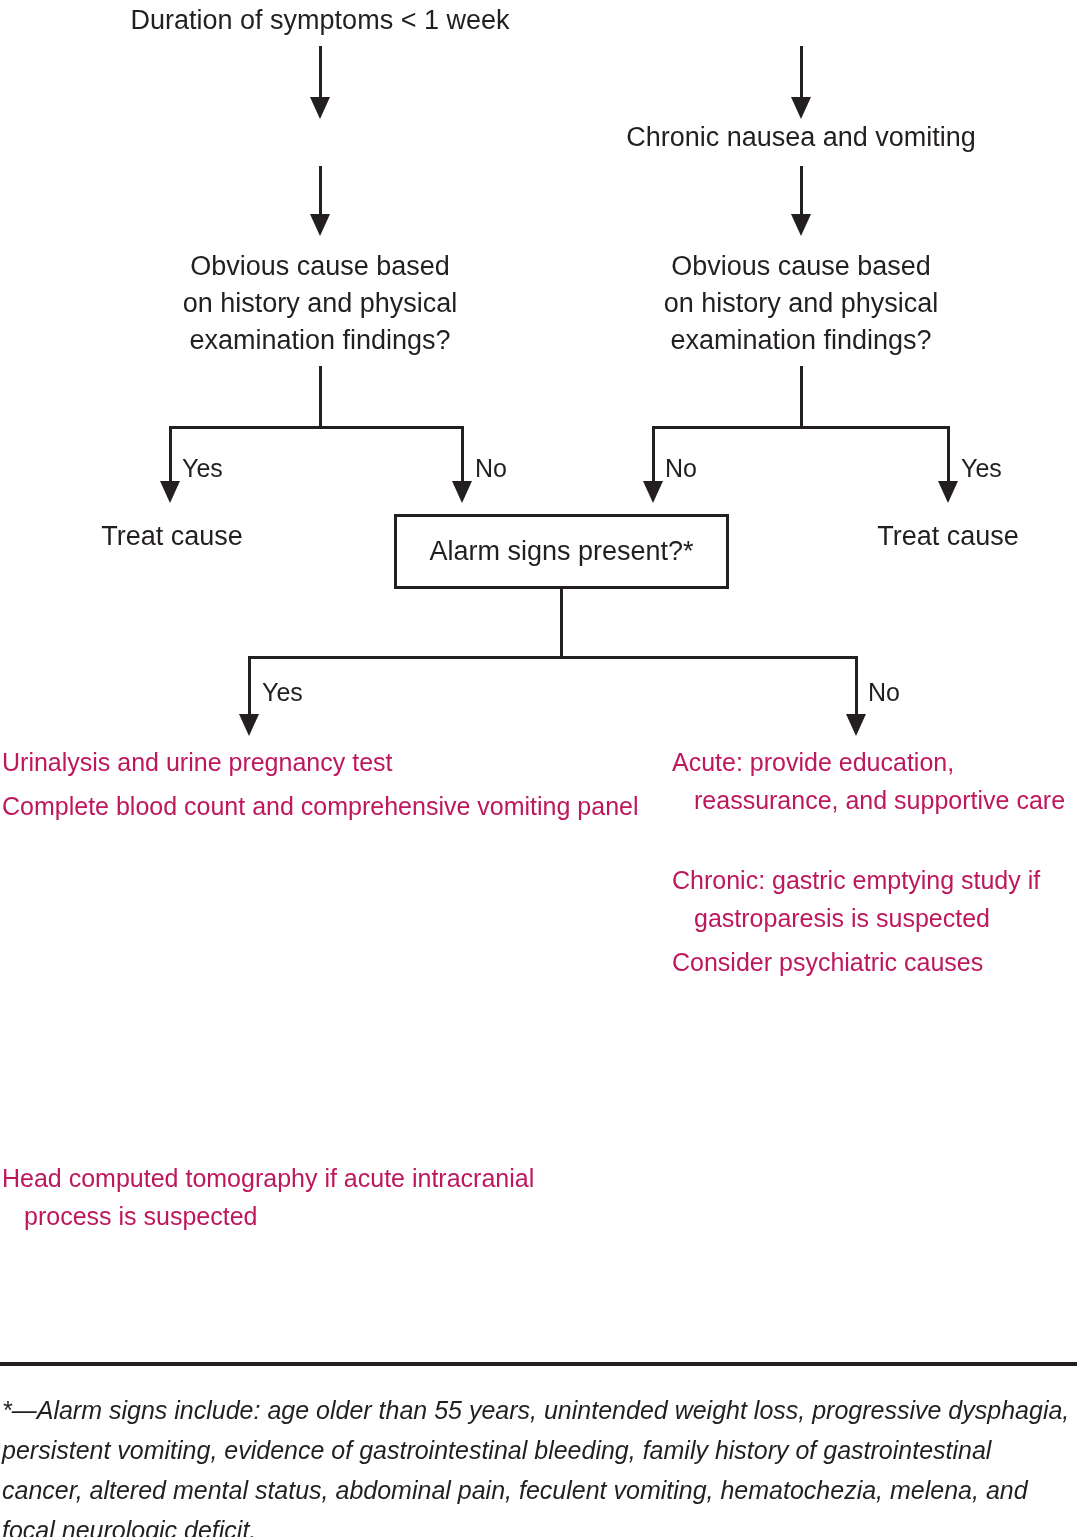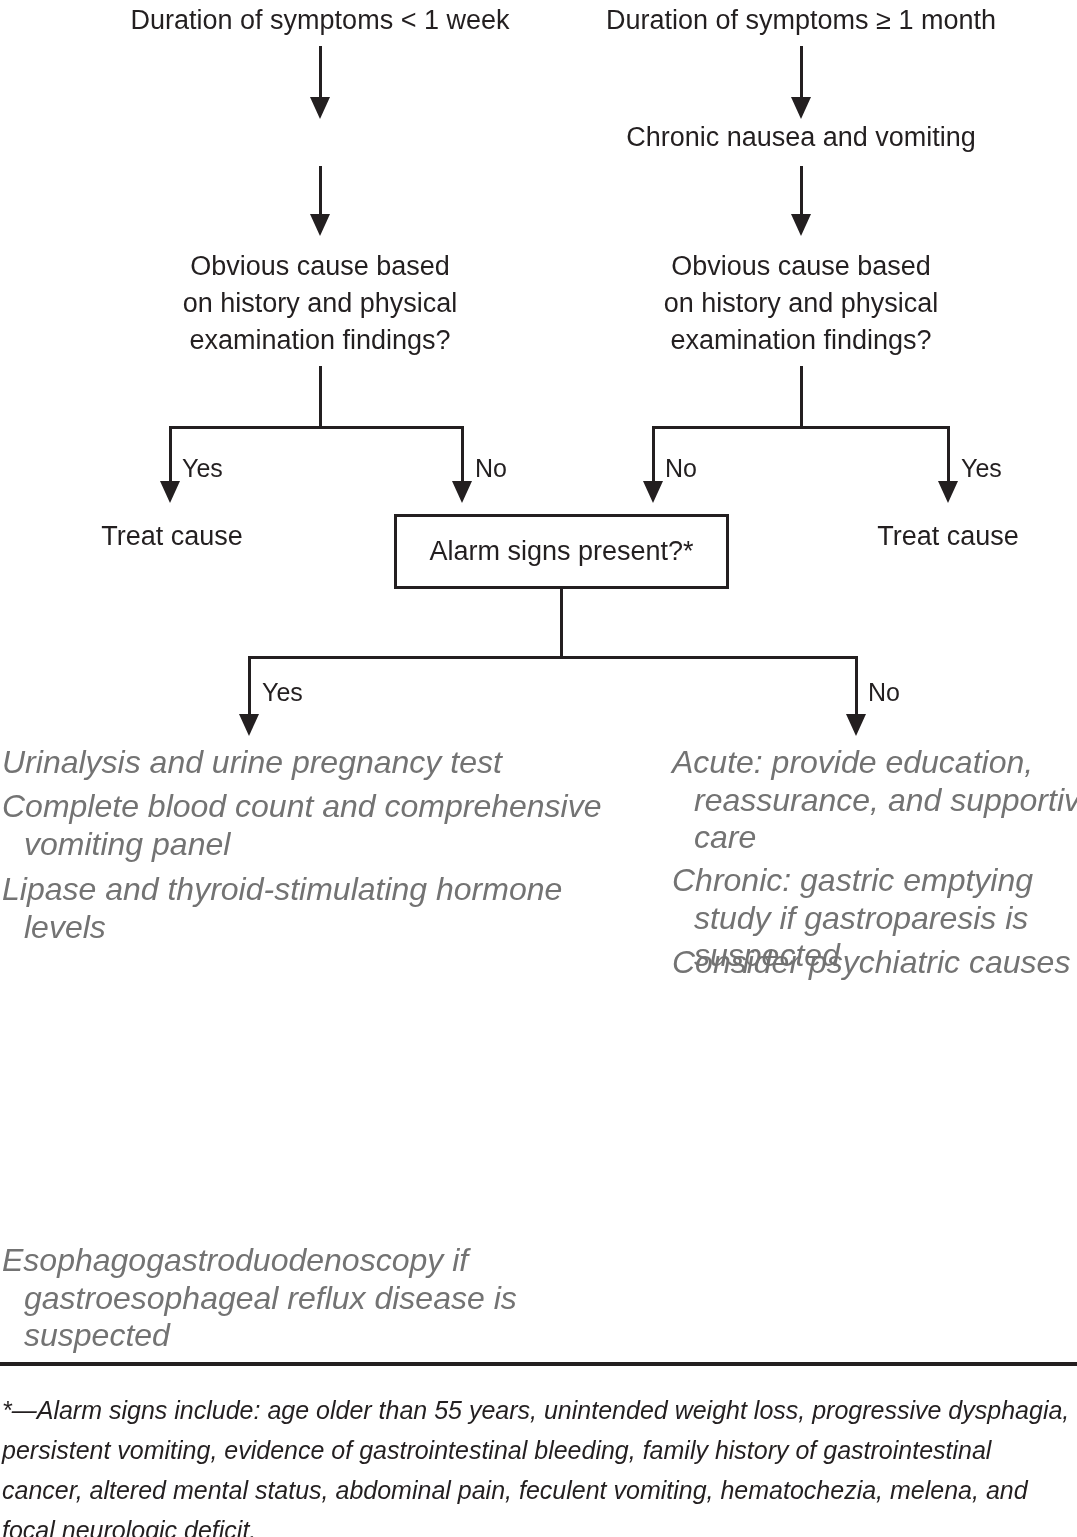--- a/index.html
+++ b/index.html
@@ -26,26 +26,25 @@
     line-height: 37px;
     color: #231f20;
     white-space: pre;
   }
   .tx.center { transform: translateX(-50%); text-align: center; }
 
   .node-label { font-size: 27px; }
   .branch-label { font-size: 25px; }
   .list-text {
     position: absolute;
-    font-size: 32px;
+    font-size: 25px;
     line-height: 37.5px;
-    color: #737373;
+    color: #be185d;
     text-indent: -22px;
     padding-left: 22px;
-    font-style: italic;
   }
 
   
   .vline {
     position: absolute;
     width: 3px;
     background: #231f20;
   }
   .hline {
     position: absolute;
@@ -117,21 +116,20 @@
   <div class="vline" style="left:169px; top:426px; height:58px;"></div>
   <div class="arrowhead" style="left:170px; top:481px;"></div>
   <div class="vline" style="left:461px; top:426px; height:58px;"></div>
   <div class="arrowhead" style="left:462px; top:481px;"></div>
 
   <div class="tx branch-label" style="left:182px; top:450px;">Yes</div>
   <div class="tx branch-label" style="left:475px; top:450px;">No</div>
 
   <div class="tx center node-label" style="left:172px; top:518px;">Treat cause</div>
 
-  <div class="tx center node-label" style="left:801px; top:2px;">Duration of symptoms ≥ 1 month</div>
 
   <div class="vline" style="left:800px; top:46px; height:53px;"></div>
   <div class="arrowhead" style="left:801px; top:97px;"></div>
 
   <div class="tx center node-label" style="left:801px; top:119px;">Chronic nausea and vomiting</div>
 
   <div class="vline" style="left:800px; top:166px; height:52px;"></div>
   <div class="arrowhead" style="left:801px; top:214px;"></div>
 
   <div class="tx center node-label" style="left:801px; top:248px;">Obvious cause based</div>
@@ -159,22 +157,21 @@
   <div class="vline" style="left:248px; top:656px; height:62px;"></div>
   <div class="arrowhead" style="left:249px; top:714px;"></div>
   <div class="vline" style="left:855px; top:656px; height:62px;"></div>
   <div class="arrowhead" style="left:856px; top:714px;"></div>
 
   <div class="tx branch-label" style="left:262px; top:674px;">Yes</div>
   <div class="tx branch-label" style="left:868px; top:674px;">No</div>
 
   <div class="list-text" style="left:2px; top:744px; width:620px;">Urinalysis and urine pregnancy test</div>
   <div class="list-text" style="left:2px; top:788px; width:620px;">Complete blood count and comprehensive vomiting panel</div>
-  <div class="list-text" style="left:2px; top:871px; width:620px;">Lipase and thyroid-stimulating hormone levels</div>
-  <div class="list-text" style="left:2px; top:1242px; width:620px;">Esophagogastroduodenoscopy if gastroesophageal reflux disease is suspected</div>
+  <div class="list-text" style="left:2px; top:1160px; width:560px;">Head computed tomography if acute intracranial process is suspected</div>
 
   <div class="list-text" style="left:672px; top:744px; width:405px;">Acute: provide education, reassurance, and supportive care</div>
   <div class="list-text" style="left:672px; top:862px; width:405px;">Chronic: gastric emptying study if gastroparesis is suspected</div>
   <div class="list-text" style="left:672px; top:944px; width:405px;">Consider psychiatric causes</div>
 
   <div class="rule" style="top:1362px;"></div>
   <div class="footnote" style="left:2px; top:1390px; width:1073px;">*—Alarm signs include: age older than 55 years, unintended weight loss, progressive dysphagia, persistent vomiting, evidence of gastrointestinal bleeding, family history of gastrointestinal cancer, altered mental status, abdominal pain, feculent vomiting, hematochezia, melena, and focal neurologic deficit.</div>
 
 </div>
 

